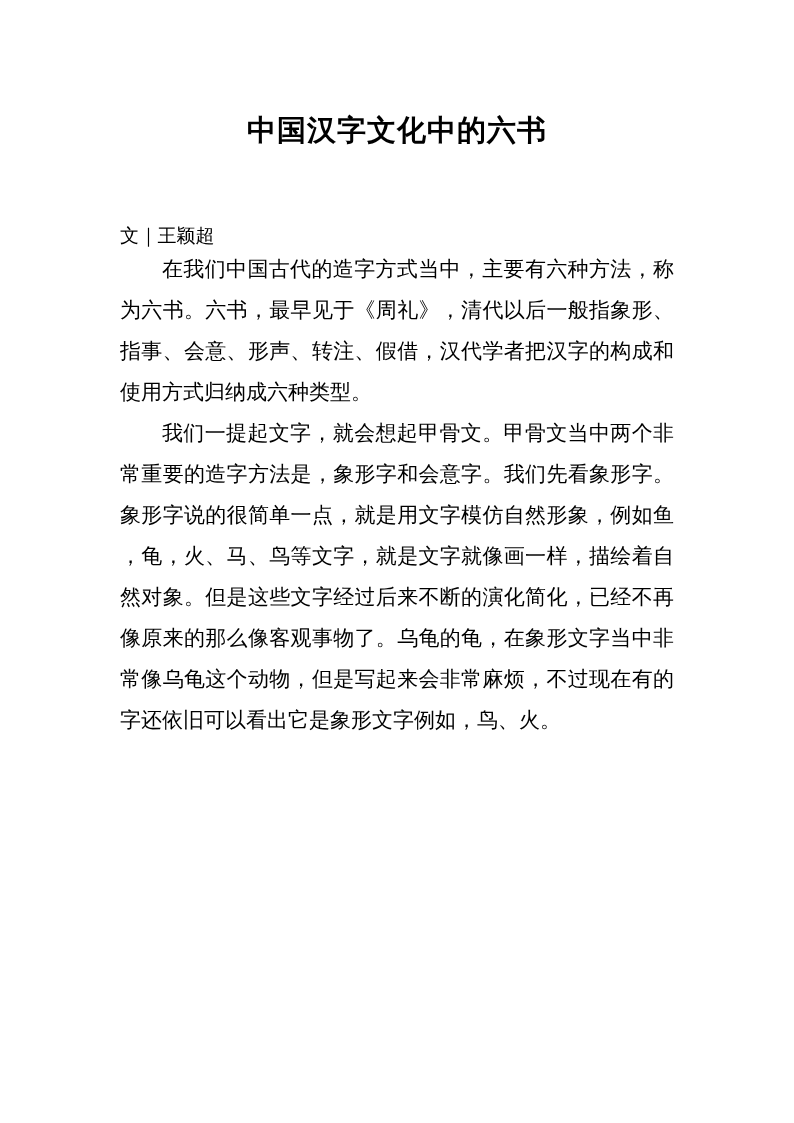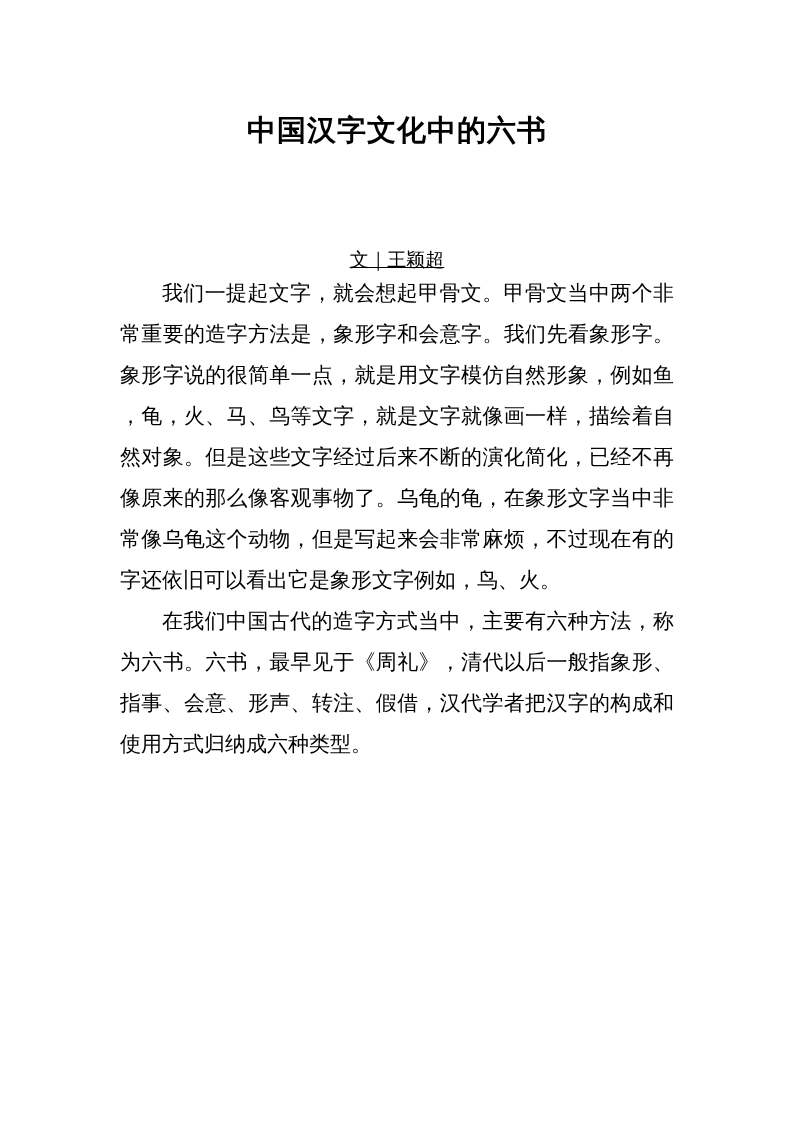--- a/index.html
+++ b/index.html
@@ -22,27 +22,25 @@
   .doc-title {
     margin: 112px 0 0 0;
     text-align: center;
     font-size: 29px;
     line-height: 36px;
     font-weight: 700;
     letter-spacing: 1px;
     color: #000000;
   }
   .byline {
-    margin-top: 100px;
-    text-align: center;
+    margin-top: 76px;
     font-size: 19px;
     line-height: 24px;
     font-weight: 400;
     color: #000000;
-    text-decoration: underline;
   }
   .content {
     margin-top: 0;
   }
   .content p {
     margin: 0;
     font-size: 21px;
     line-height: 41px;
     text-align: justify;
     text-justify: inter-character;
@@ -55,16 +53,16 @@
 </style>
 </head>
 <body>
 
 <div class="page">
   <h1 class="doc-title">中国汉字文化中的六书</h1>
 
   <div class="byline">文｜王颖超</div>
 
   <div class="content">
+    <p>在我们中国古代的造字方式当中，主要有六种方法，称为六书。六书，最早见于《周礼》，清代以后一般指象形、指事、会意、形声、转注、假借，汉代学者把汉字的构成和使用方式归纳成六种类型。</p>
     <p>我们一提起文字，就会想起甲骨文。甲骨文当中两个非常重要的造字方法是，象形字和会意字。我们先看象形字。象形字说的很简单一点，就是用文字模仿自然形象，例如鱼，龟，火、马、鸟等文字，就是文字就像画一样，描绘着自然对象。但是这些文字经过后来不断的演化简化，已经不再像原来的那么像客观事物了。乌龟的龟，在象形文字当中非常像乌龟这个动物，但是写起来会非常麻烦，不过现在有的字还依旧可以看出它是象形文字例如，鸟、火。</p>
-    <p>在我们中国古代的造字方式当中，主要有六种方法，称为六书。六书，最早见于《周礼》，清代以后一般指象形、指事、会意、形声、转注、假借，汉代学者把汉字的构成和使用方式归纳成六种类型。</p>
   </div>
 </div>
 
 </body></html>

